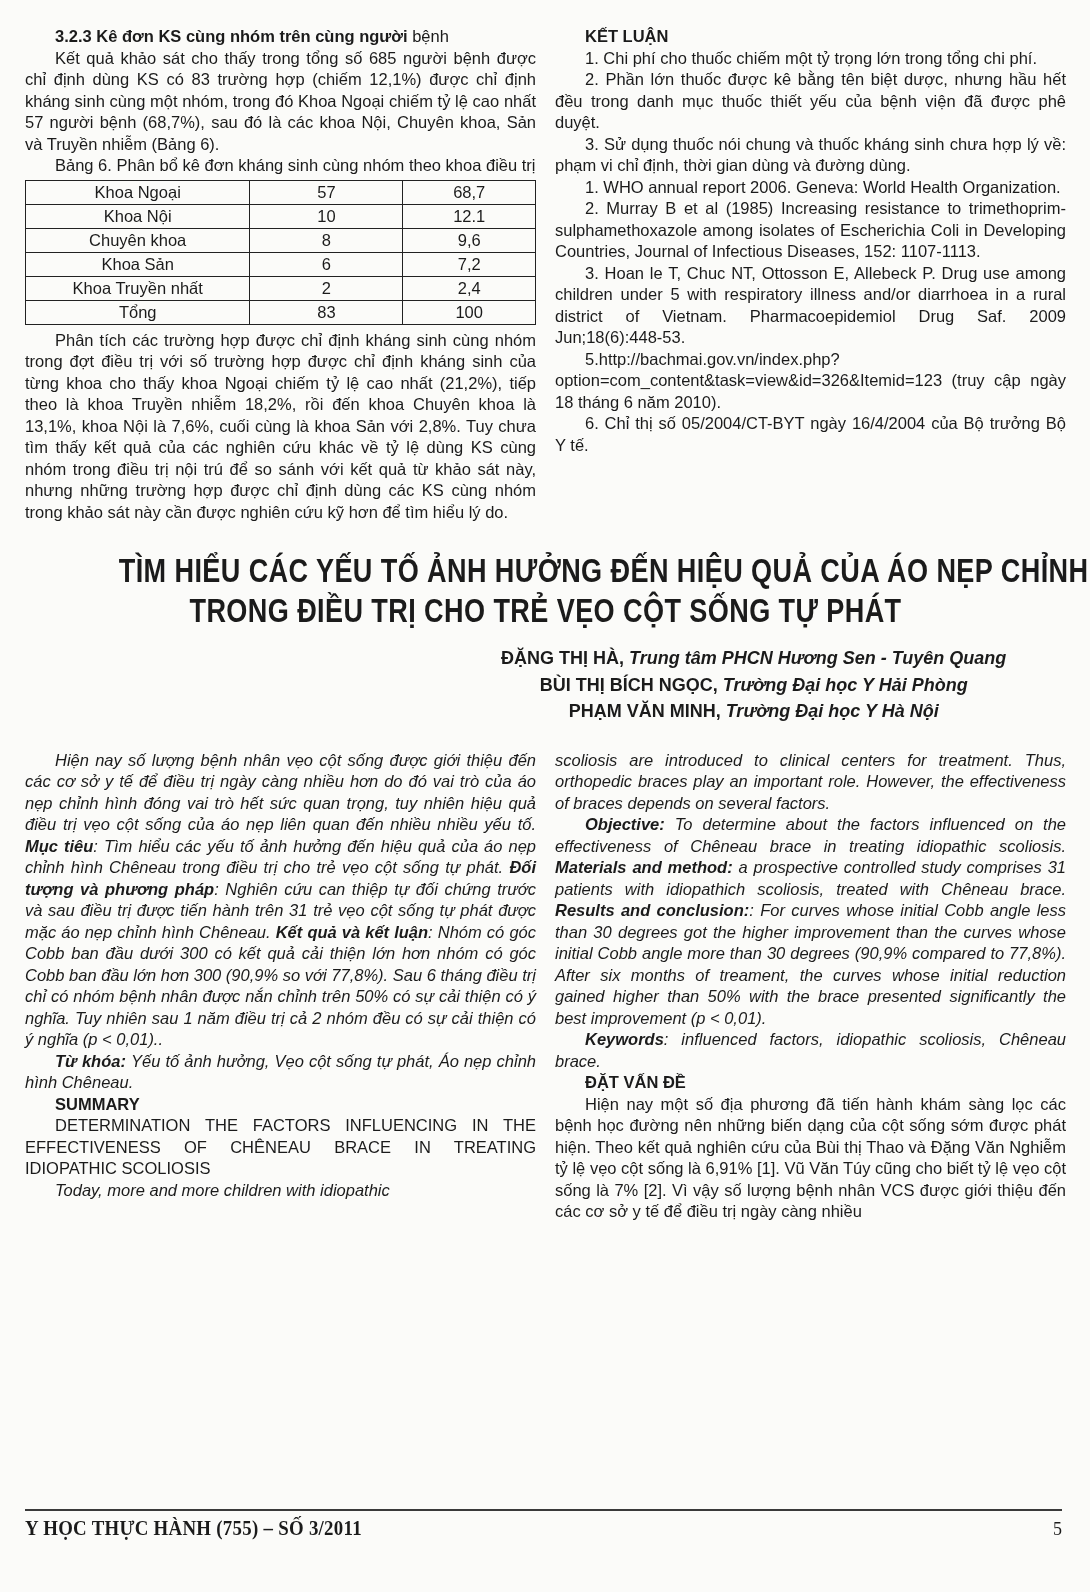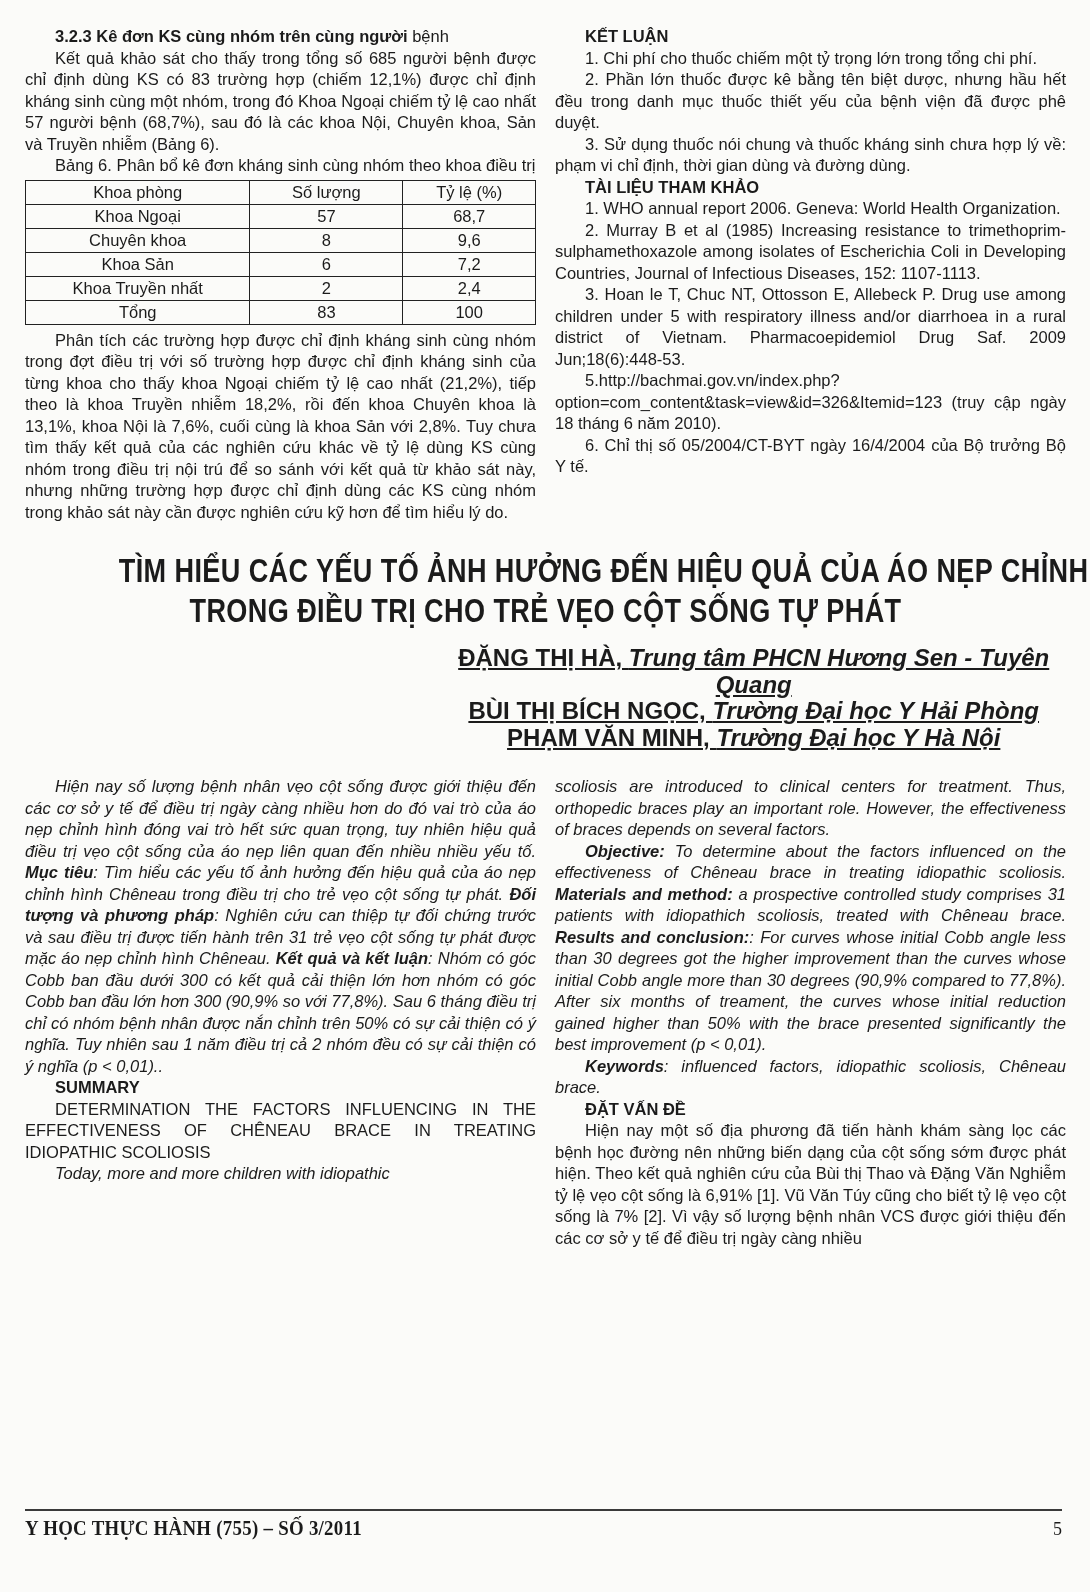--- a/index.html
+++ b/index.html
@@ -53,24 +53,23 @@
     line-height:40px;
     transform:scaleX(0.82);
     transform-origin:center;
     white-space:nowrap;
     letter-spacing:0.5px;
   }
   .authors{
     margin:14px 0 0 auto;
     width:60%;
     text-align:center;
-    font-size:24px;
+    font-size:18px;
     line-height:26.5px;
     font-weight:bold;
-    text-decoration:underline;
   }
   .authors .affil{font-style:italic;}
   .abstract-cols{margin-top:25px;}
   .ref-item{overflow-wrap:anywhere;}
   .footer{
     position:absolute;
     left:25px;right:28px;top:1509px;
     border-top:2.5px solid #3a3a3a;
     padding-top:7px;
     display:flex;
@@ -99,29 +98,29 @@
       <p>Kết quả khảo sát cho thấy trong tổng số 685 người bệnh được chỉ định dùng KS có 83 trường hợp (chiếm 12,1%) được chỉ định kháng sinh cùng một nhóm, trong đó Khoa Ngoại chiếm tỷ lệ cao nhất 57 người bệnh (68,7%), sau đó là các khoa Nội, Chuyên khoa, Sản và Truyền nhiễm (Bảng 6).</p>
       <p>Bảng 6. Phân bổ kê đơn kháng sinh cùng nhóm theo khoa điều trị</p>
 
       <table class="data-table">
         <colgroup>
             <col class="c1">
             <col class="c2">
             <col class="c3">
           </colgroup>
         <tbody>
-            <tr>
-          <th>Khoa phòng</th>
-          <th>Số lượng</th>
-          <th>Tỷ lệ (%)</th>
-        </tr>
         <tr>
           <td>Khoa Ngoại</td>
           <td>57</td>
           <td>68,7</td>
+        </tr>
+        <tr>
+          <td>Khoa Nội</td>
+          <td>10</td>
+          <td>12.1</td>
         </tr>
         <tr>
           <td>Chuyên khoa</td>
           <td>8</td>
           <td>9,6</td>
         </tr>
         <tr>
           <td>Khoa Sản</td>
           <td>6</td>
           <td>7,2</td>
@@ -140,21 +139,20 @@
         </table>
 
       <p>Phân tích các trường hợp được chỉ định kháng sinh cùng nhóm trong đợt điều trị với số trường hợp được chỉ định kháng sinh của từng khoa cho thấy khoa Ngoại chiếm tỷ lệ cao nhất (21,2%), tiếp theo là khoa Truyền nhiễm 18,2%, rồi đến khoa Chuyên khoa là 13,1%, khoa Nội là 7,6%, cuối cùng là khoa Sản với 2,8%. Tuy chưa tìm thấy kết quả của các nghiên cứu khác về tỷ lệ dùng KS cùng nhóm trong điều trị nội trú để so sánh với kết quả từ khảo sát này, nhưng những trường hợp được chỉ định dùng các KS cùng nhóm trong khảo sát này cần được nghiên cứu kỹ hơn để tìm hiểu lý do.</p>
     </div>
 
     <div class="col">
       <p class="heading">KẾT LUẬN</p>
       <p>1. Chi phí cho thuốc chiếm một tỷ trọng lớn trong tổng chi phí.</p>
       <p>2. Phần lớn thuốc được kê bằng tên biệt dược, nhưng hầu hết đều trong danh mục thuốc thiết yếu của bệnh viện đã được phê duyệt.</p>
       <p>3. Sử dụng thuốc nói chung và thuốc kháng sinh chưa hợp lý về: phạm vi chỉ định, thời gian dùng và đường dùng.</p>
-      <p class="heading">TÀI LIỆU THAM KHẢO</p>
       <p class="ref-item">1. WHO annual report 2006. Geneva: World Health Organization.</p>
       <p class="ref-item">2. Murray B et al (1985) Increasing resistance to trimethoprim-sulphamethoxazole among isolates of Escherichia Coli in Developing Countries, Journal of Infectious Diseases, 152: 1107-1113.</p>
       <p class="ref-item">3. Hoan le T, Chuc NT, Ottosson E, Allebeck P. Drug use among children under 5 with respiratory illness and/or diarrhoea in a rural district of Vietnam. Pharmacoepidemiol Drug Saf. 2009 Jun;18(6):448-53.</p>
       <p class="ref-item">5.http://bachmai.gov.vn/index.php?option=com_content&amp;task=view&amp;id=326&amp;Itemid=123 (truy cập ngày 18 tháng 6 năm 2010).</p>
       <p class="ref-item">6. Chỉ thị số 05/2004/CT-BYT ngày 16/4/2004 của Bộ trưởng Bộ Y tế.</p>
     </div>
   </div>
 
   <div class="article-title">
     <div>TÌM HIỂU CÁC YẾU TỐ ẢNH HƯỞNG ĐẾN HIỆU QUẢ CỦA ÁO NẸP CHỈNH HÌNH CHÊNEAU</div>
@@ -166,20 +164,23 @@
     <div><span>BÙI THỊ BÍCH NGỌC, </span><span class="affil">Trường Đại học Y Hải Phòng</span></div>
     <div><span>PHẠM VĂN MINH, </span><span class="affil">Trường Đại học Y Hà Nội</span></div>
   </div>
 
   <div class="two-col abstract-cols">
 
     <div class="col">
       <p class="vn-abstract">
         <span>Hiện nay số lượng bệnh nhân vẹo cột sống được giới thiệu đến các cơ sở y tế để điều trị ngày càng nhiều hơn do đó vai trò của áo nẹp chỉnh hình đóng vai trò hết sức quan trọng, tuy nhiên hiệu quả điều trị vẹo cột sống của áo nẹp liên quan đến nhiều nhiều yếu tố. </span><span class="bold">Mục tiêu</span><span>: Tìm hiểu các yếu tố ảnh hưởng đến hiệu quả của áo nẹp chỉnh hình Chêneau trong điều trị cho trẻ vẹo cột sống tự phát. </span><span class="bold">Đối tượng và phương pháp</span><span>: Nghiên cứu can thiệp tự đối chứng trước và sau điều trị được tiến hành trên 31 trẻ vẹo cột sống tự phát được mặc áo nẹp chỉnh hình Chêneau. </span><span class="bold">Kết quả và kết luận</span><span>: Nhóm có góc Cobb ban đầu dưới 300 có kết quả cải thiện lớn hơn nhóm có góc Cobb ban đầu lớn hơn 300 (90,9% so với 77,8%). Sau 6 tháng điều trị chỉ có nhóm bệnh nhân được nắn chỉnh trên 50% có sự cải thiện có ý nghĩa. Tuy nhiên sau 1 năm điều trị cả 2 nhóm đều có sự cải thiện có ý nghĩa (p &lt; 0,01)..</span>
       </p>
+      <p class="vn-abstract">
+        <span class="bold">Từ khóa: </span><span>Yếu tố ảnh hưởng, Vẹo cột sống tự phát, Áo nẹp chỉnh hình Chêneau.</span>
+      </p>
       <p class="heading">SUMMARY</p>
       <p>DETERMINATION THE FACTORS INFLUENCING IN THE EFFECTIVENESS OF CHÊNEAU BRACE IN TREATING IDIOPATHIC SCOLIOSIS</p>
       <p class="en-abstract">Today, more and more children with idiopathic</p>
     </div>
 
     <div class="col">
       <p class="en-abstract no-indent">scoliosis are introduced to clinical centers for treatment. Thus, orthopedic braces play an important role. However, the effectiveness of braces depends on several factors.</p>
       <p class="en-abstract">
         <span class="bi">Objective:</span><span> To determine about the factors influenced on the effectiveness of Chêneau brace in treating idiopathic scoliosis. </span><span class="bi">Materials and method:</span><span> a prospective controlled study comprises 31 patients with idiopathich scoliosis, treated with Chêneau brace. </span><span class="bi">Results and conclusion:</span><span>: For curves whose initial Cobb angle less than 30 degrees got the higher improvement than the curves whose initial Cobb angle more than 30 degrees (90,9% compared to 77,8%). After six months of treament, the curves whose initial reduction gained higher than 50% with the brace presented significantly the best improvement (p &lt; 0,01).</span>
       </p>

